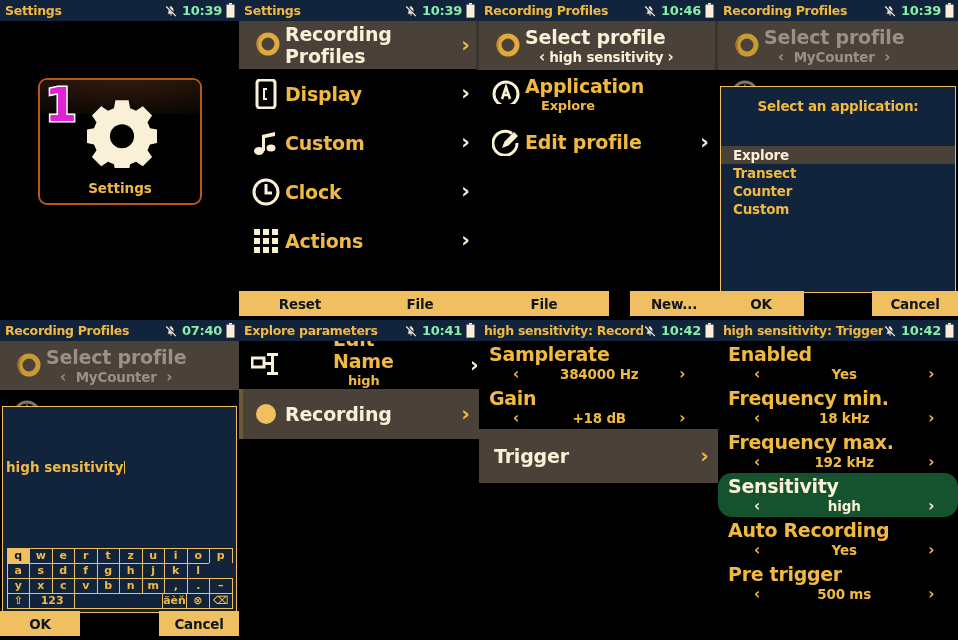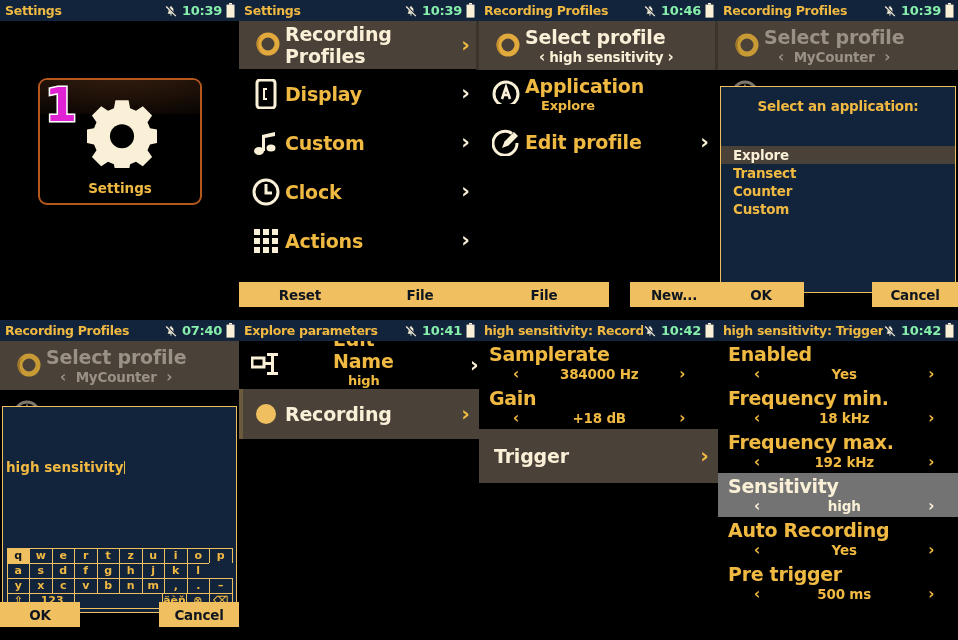--- a/index.html
+++ b/index.html
@@ -70,27 +70,27 @@
   .row.sel .row-title { color:#faf0d7; }
   .row-sub { font-size:13px; font-weight:bold; color:#f0b942; padding-left:15px; margin-top:1px; letter-spacing:-0.2px;}
 
   
   .spin { display:flex; align-items:center; justify-content:center; gap:4px; width:100%; }
   .spin .arr { color:#f0b942; font-size:15px; font-weight:bold; }
   .spin .val { color:#f0b942; font-size:13.5px; font-weight:bold; min-width:92px; text-align:center; letter-spacing:-0.2px;}
   .sel .spin .arr, .sel .spin .val { color:#faf0d7; }
   .param-block { padding:2px 0 2px 0; }
   .param-name { font-size:19px; font-weight:bold; color:#f0b942; padding-left:10px; letter-spacing:-0.3px; line-height:22px;}
-  .param-block.sel { background:#737373; }
+  .param-block.sel { background:#14532d;border-radius:14px; }
   .param-block.sel .param-name { color:#faf0d7; }
 
   
   .btnbar {
     position:absolute; left:0; bottom:0; width:100%;
-    height:38px; display:flex; z-index:6;
+    height:29px; display:flex; z-index:6;
   }
   .btn {
     background:#f0c060; color:#10161f;
     font-size:13.5px; font-weight:bold;
     display:flex; align-items:center; justify-content:center;
     height:25px; letter-spacing:-0.2px;
   }
   .btn.wide-left { width:130px; }
   .spacer { flex:1 1 auto; }
 

